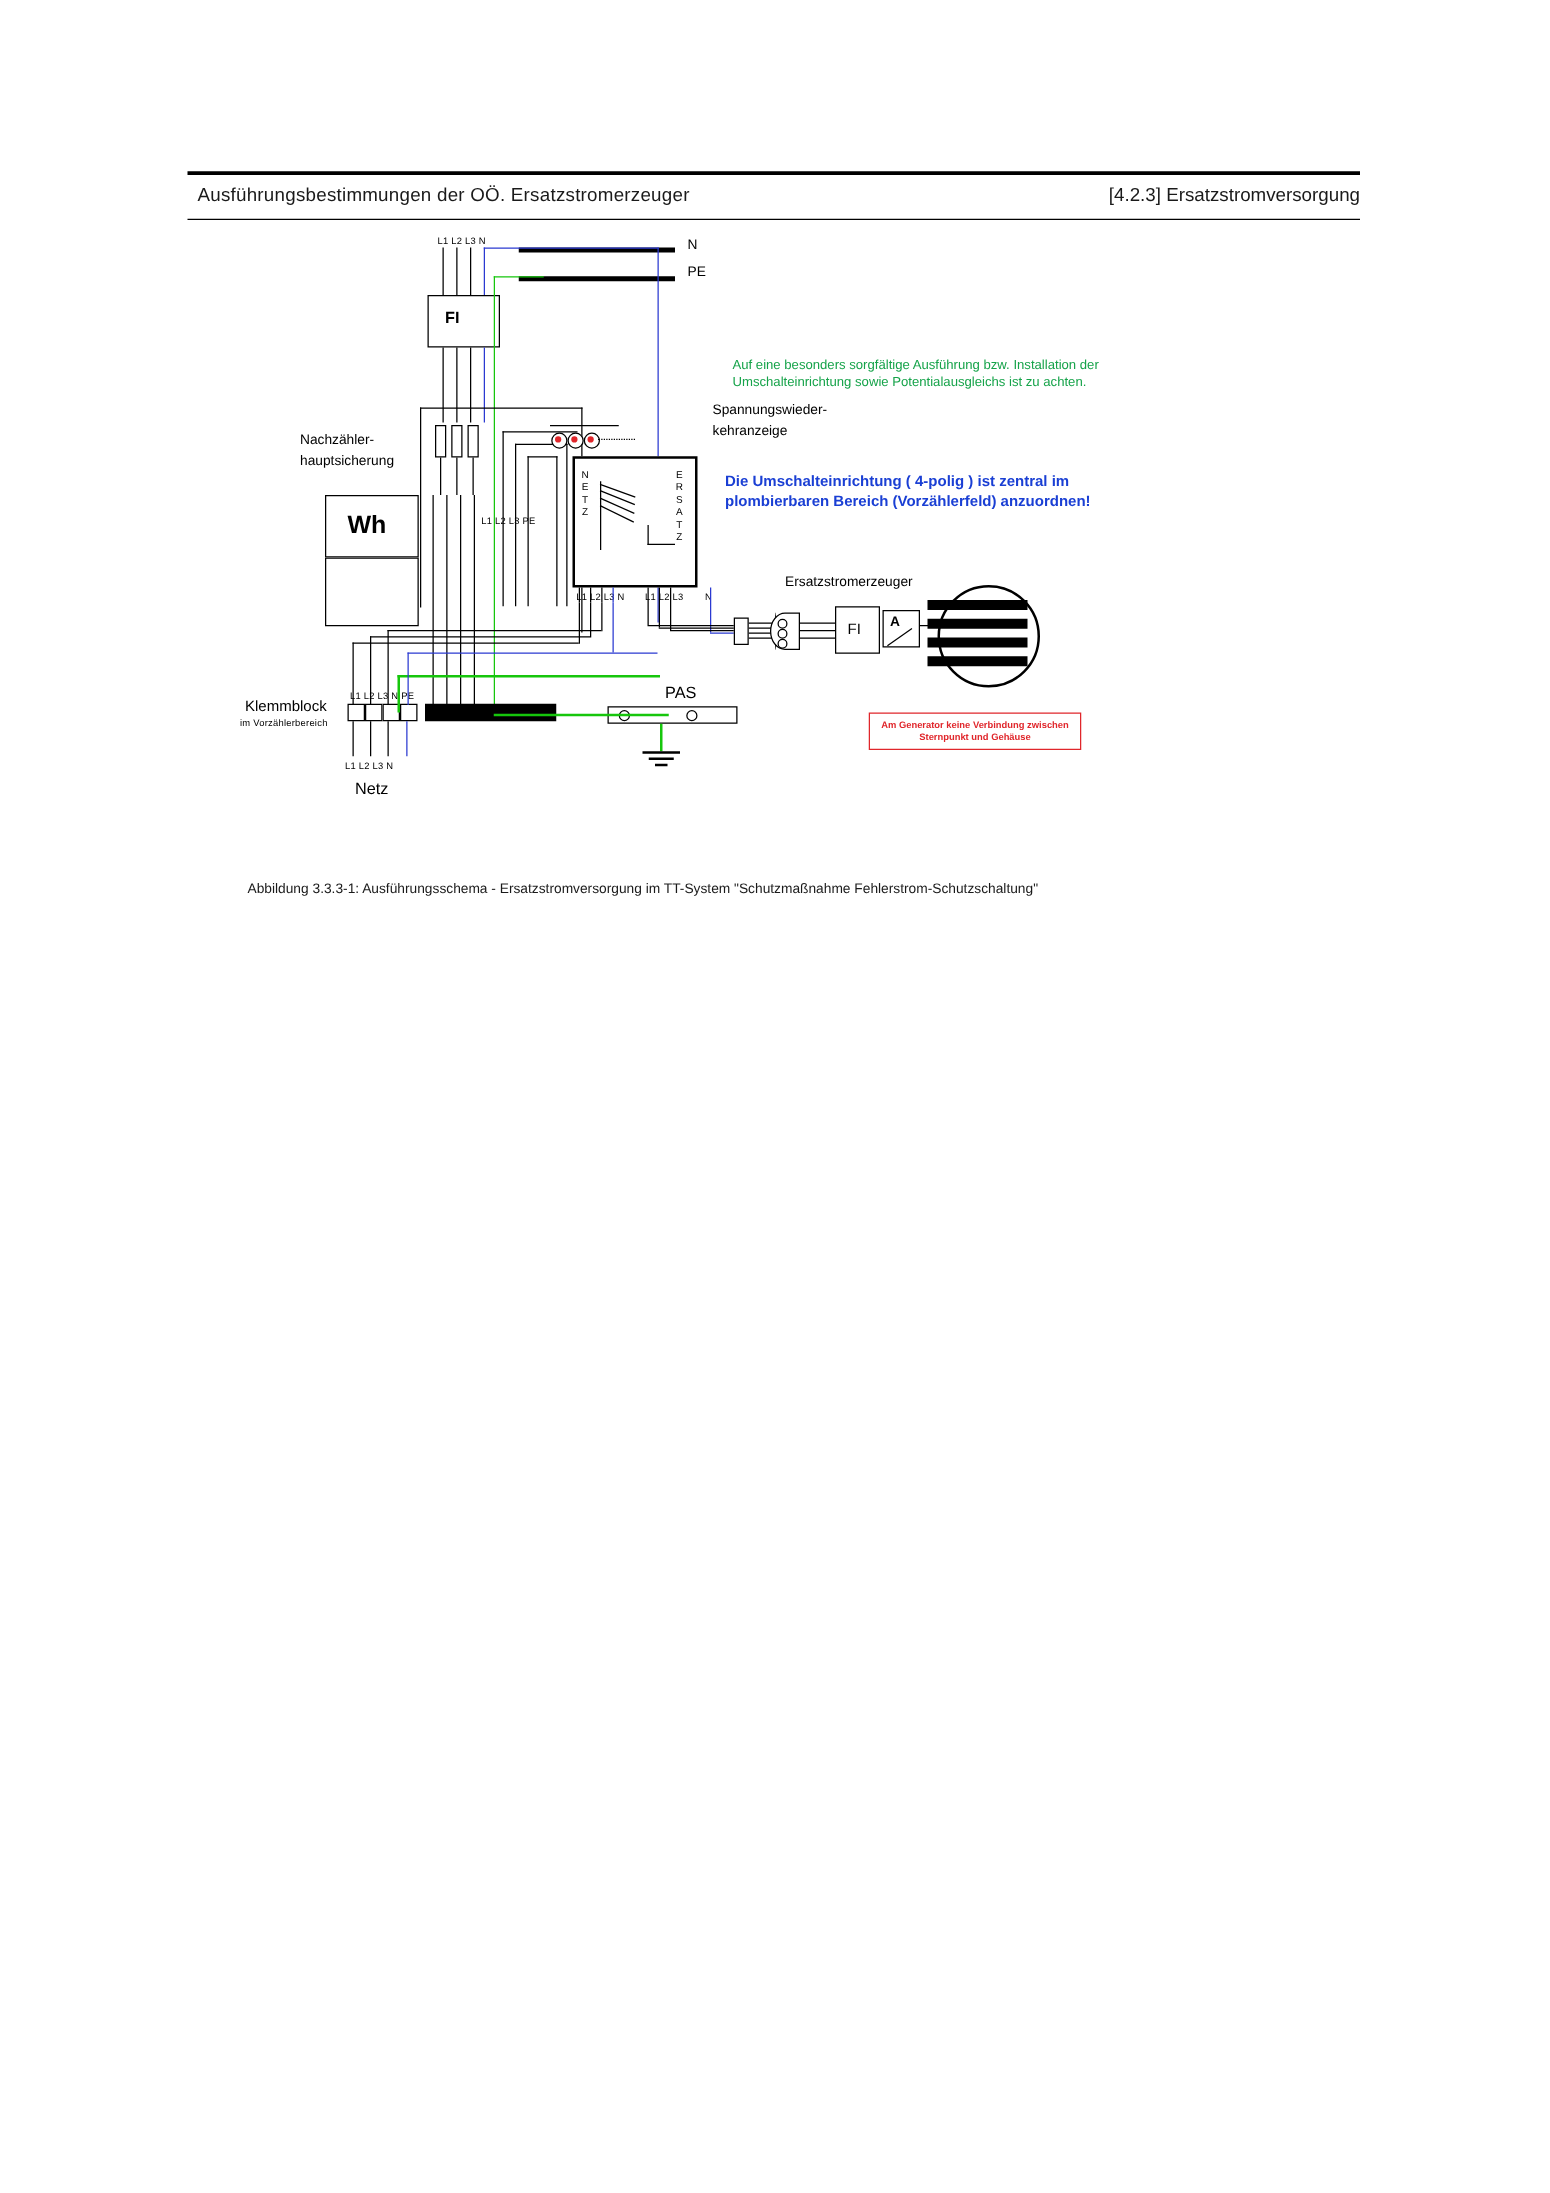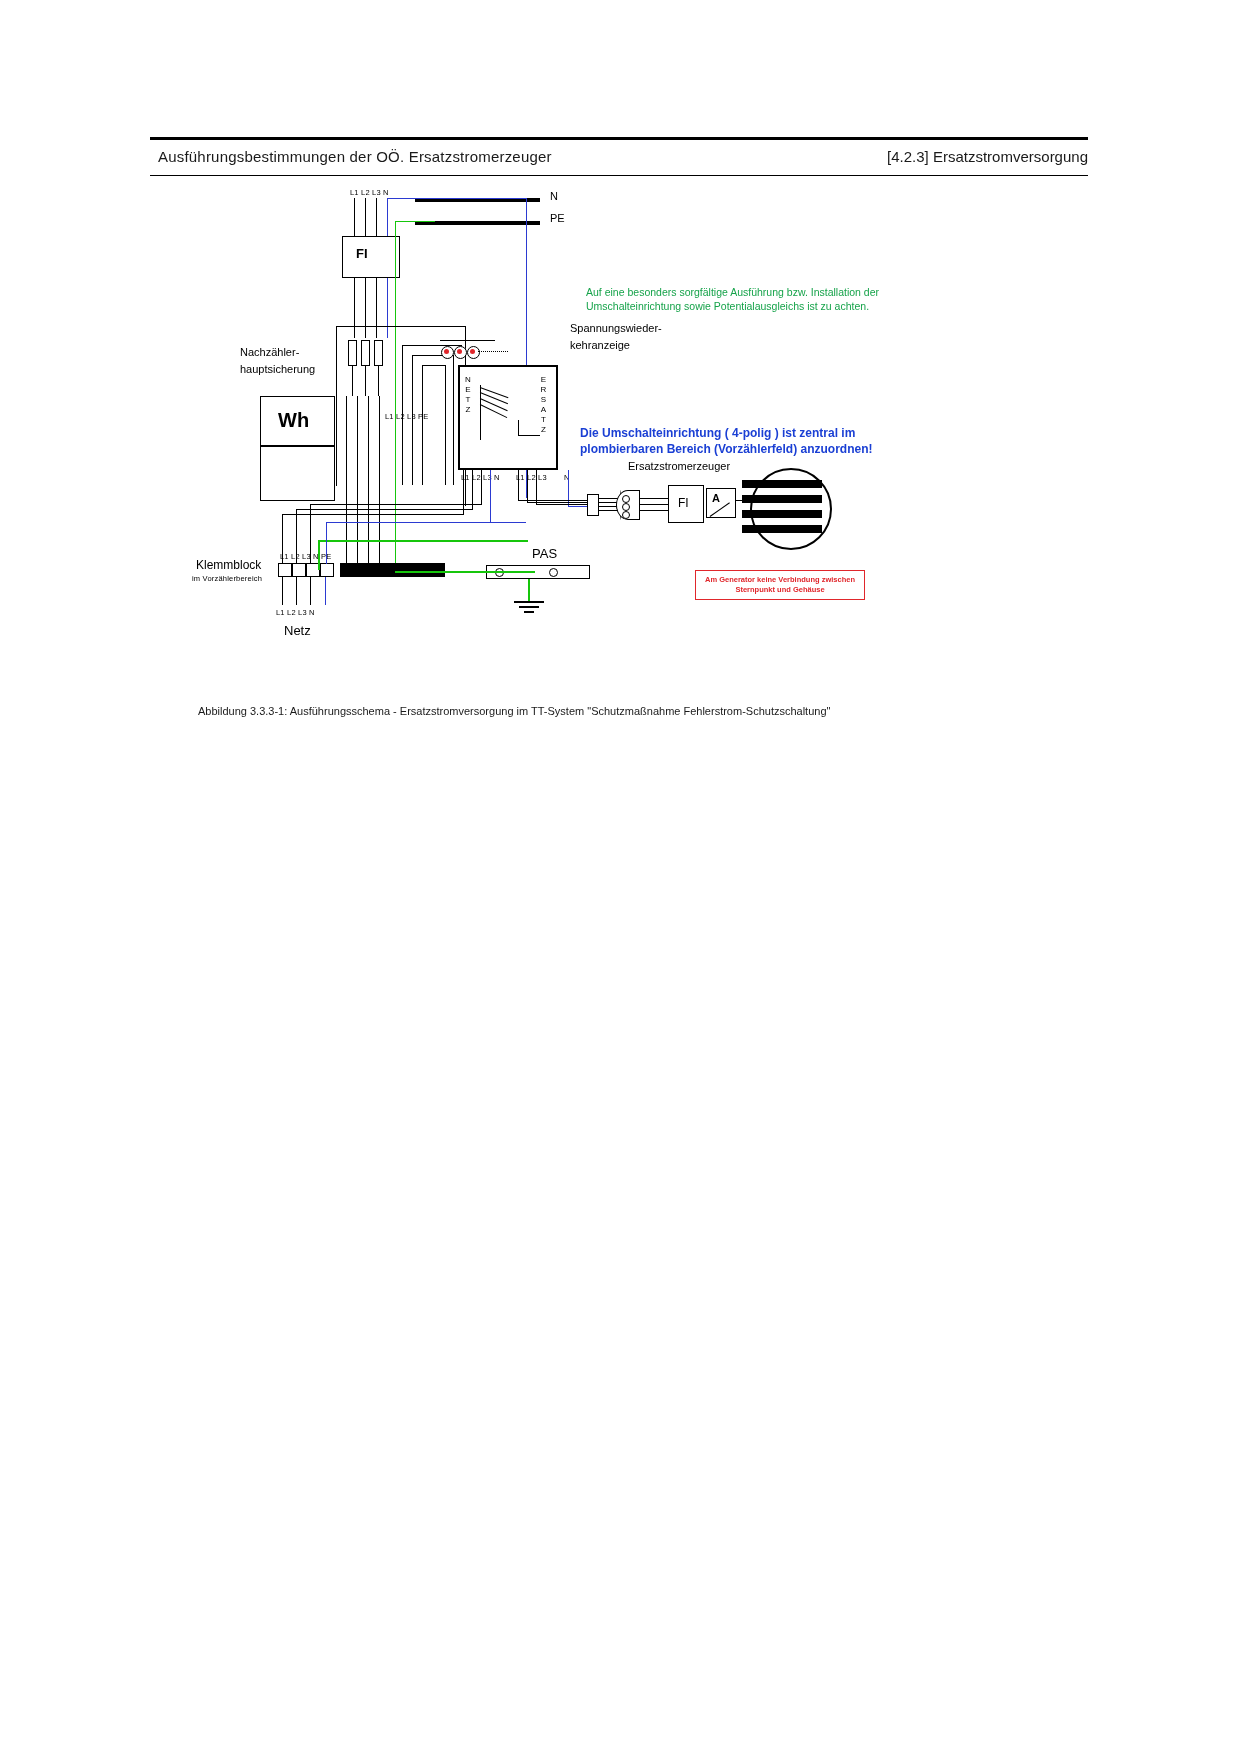--- a/index.html
+++ b/index.html
@@ -237,19 +237,19 @@
     <div class="ln" style="left:146px;top:329px;width:176px;height:1.3px;"></div>
     <div class="ln" style="left:146px;top:329px;width:1.3px;height:55px;"></div>
     <div class="ln" style="left:322px;top:302px;width:1.3px;height:28px;"></div>
     <div class="ln" style="left:160px;top:324px;width:171px;height:1.3px;"></div>
     <div class="ln" style="left:160px;top:324px;width:1.3px;height:60px;"></div>
     <div class="ln" style="left:331px;top:302px;width:1.3px;height:23px;"></div>
 
     <div class="ln" style="left:196px;top:395px;width:1.3px;height:0px;"></div>
 
     <div class="note-green" style="left:420px;top:105px;margin-left:16px;">Auf eine besonders sorgfältige Ausführung bzw. Installation der Umschalteinrichtung sowie Potentialausgleichs ist zu achten.</div>
-    <div class="note-blue" style="left:430px;top:197px;margin-top:48px;">Die Umschalteinrichtung ( 4-polig ) ist zentral im plombierbaren Bereich (Vorzählerfeld) anzuordnen!</div>
+    <div class="note-blue" style="left:430px;top:197px;">Die Umschalteinrichtung ( 4-polig ) ist zentral im plombierbaren Bereich (Vorzählerfeld) anzuordnen!</div>
 
   </div>
 
   <div class="caption">Abbildung 3.3.3-1: Ausführungsschema - Ersatzstromversorgung im TT-System "Schutzmaßnahme Fehlerstrom-Schutzschaltung"</div>
 
 </div>
 
 </body></html>

